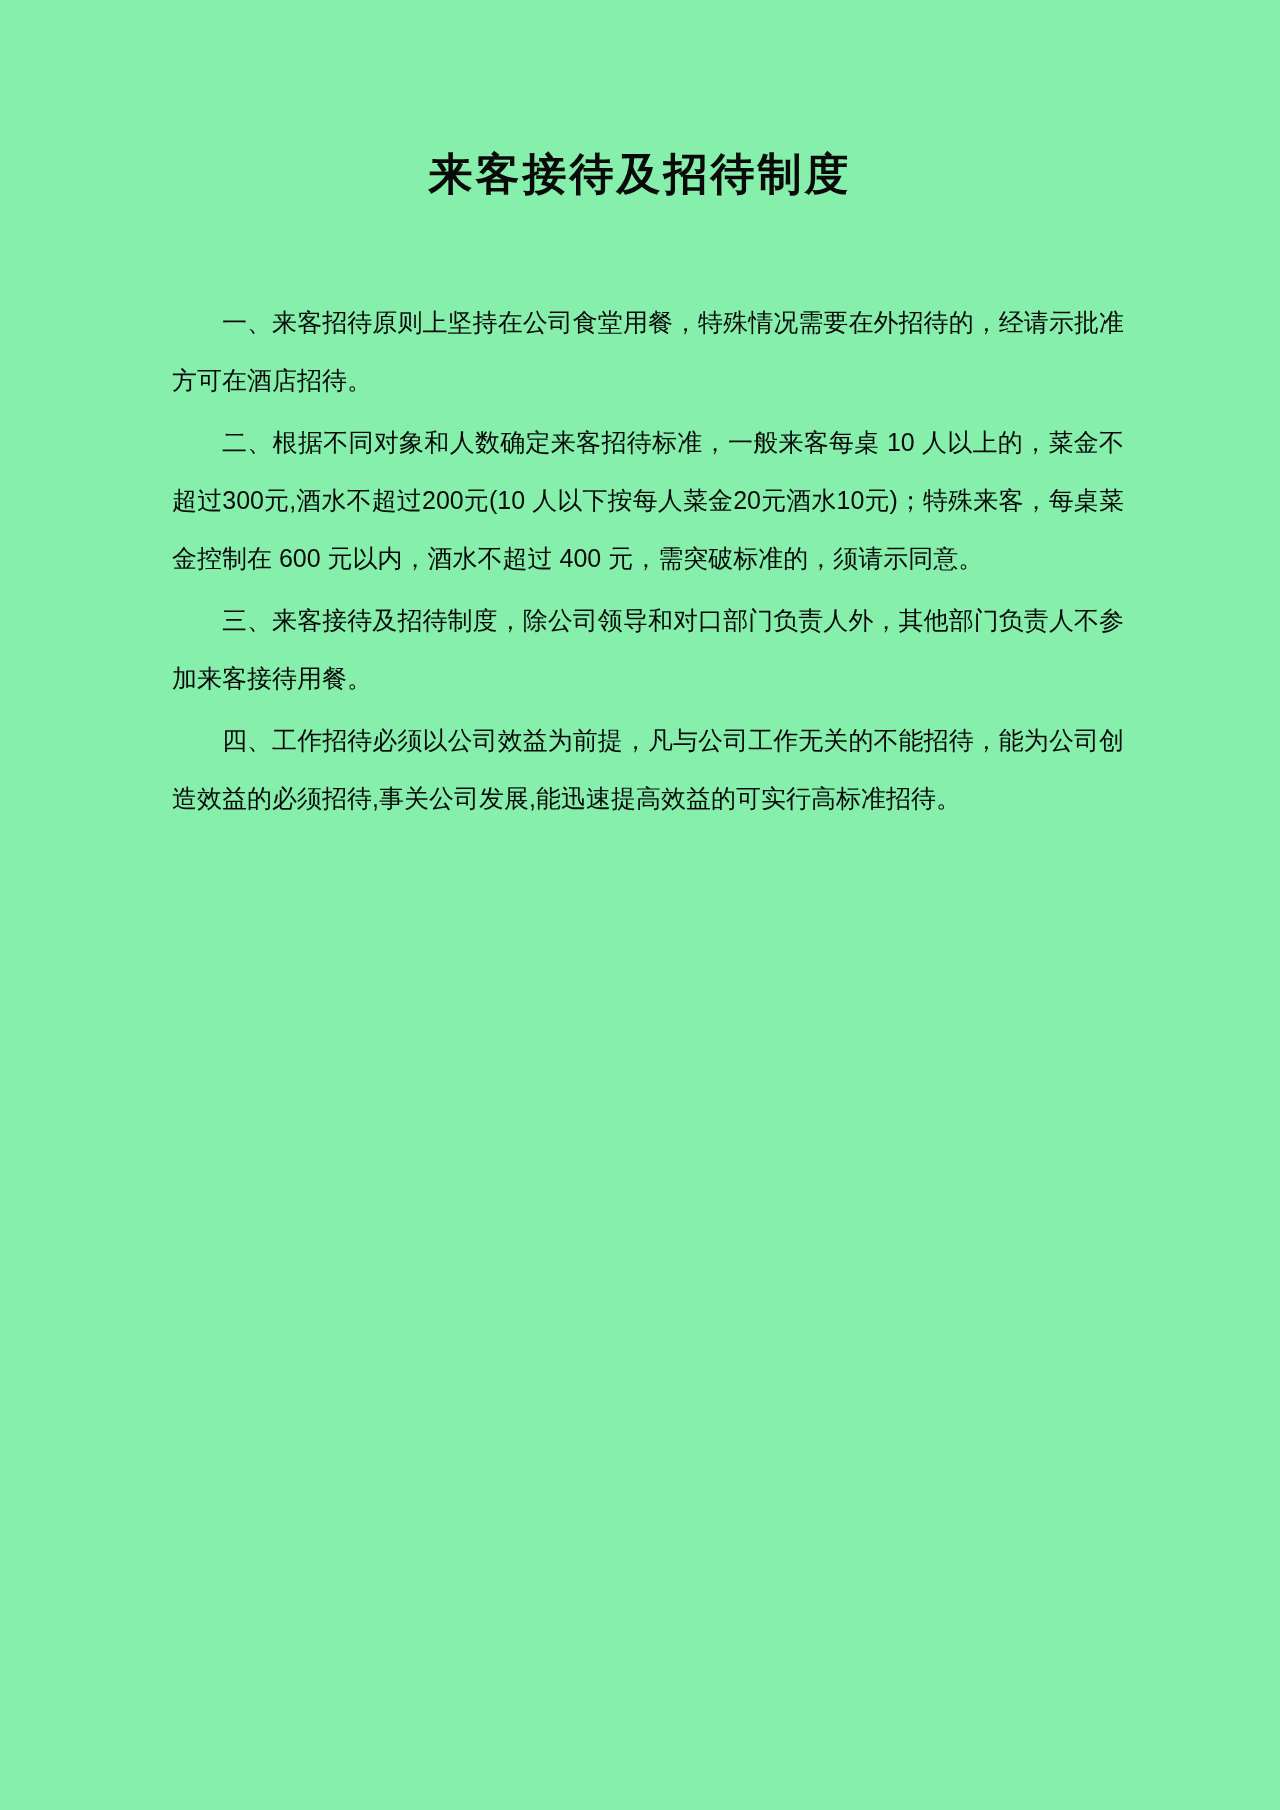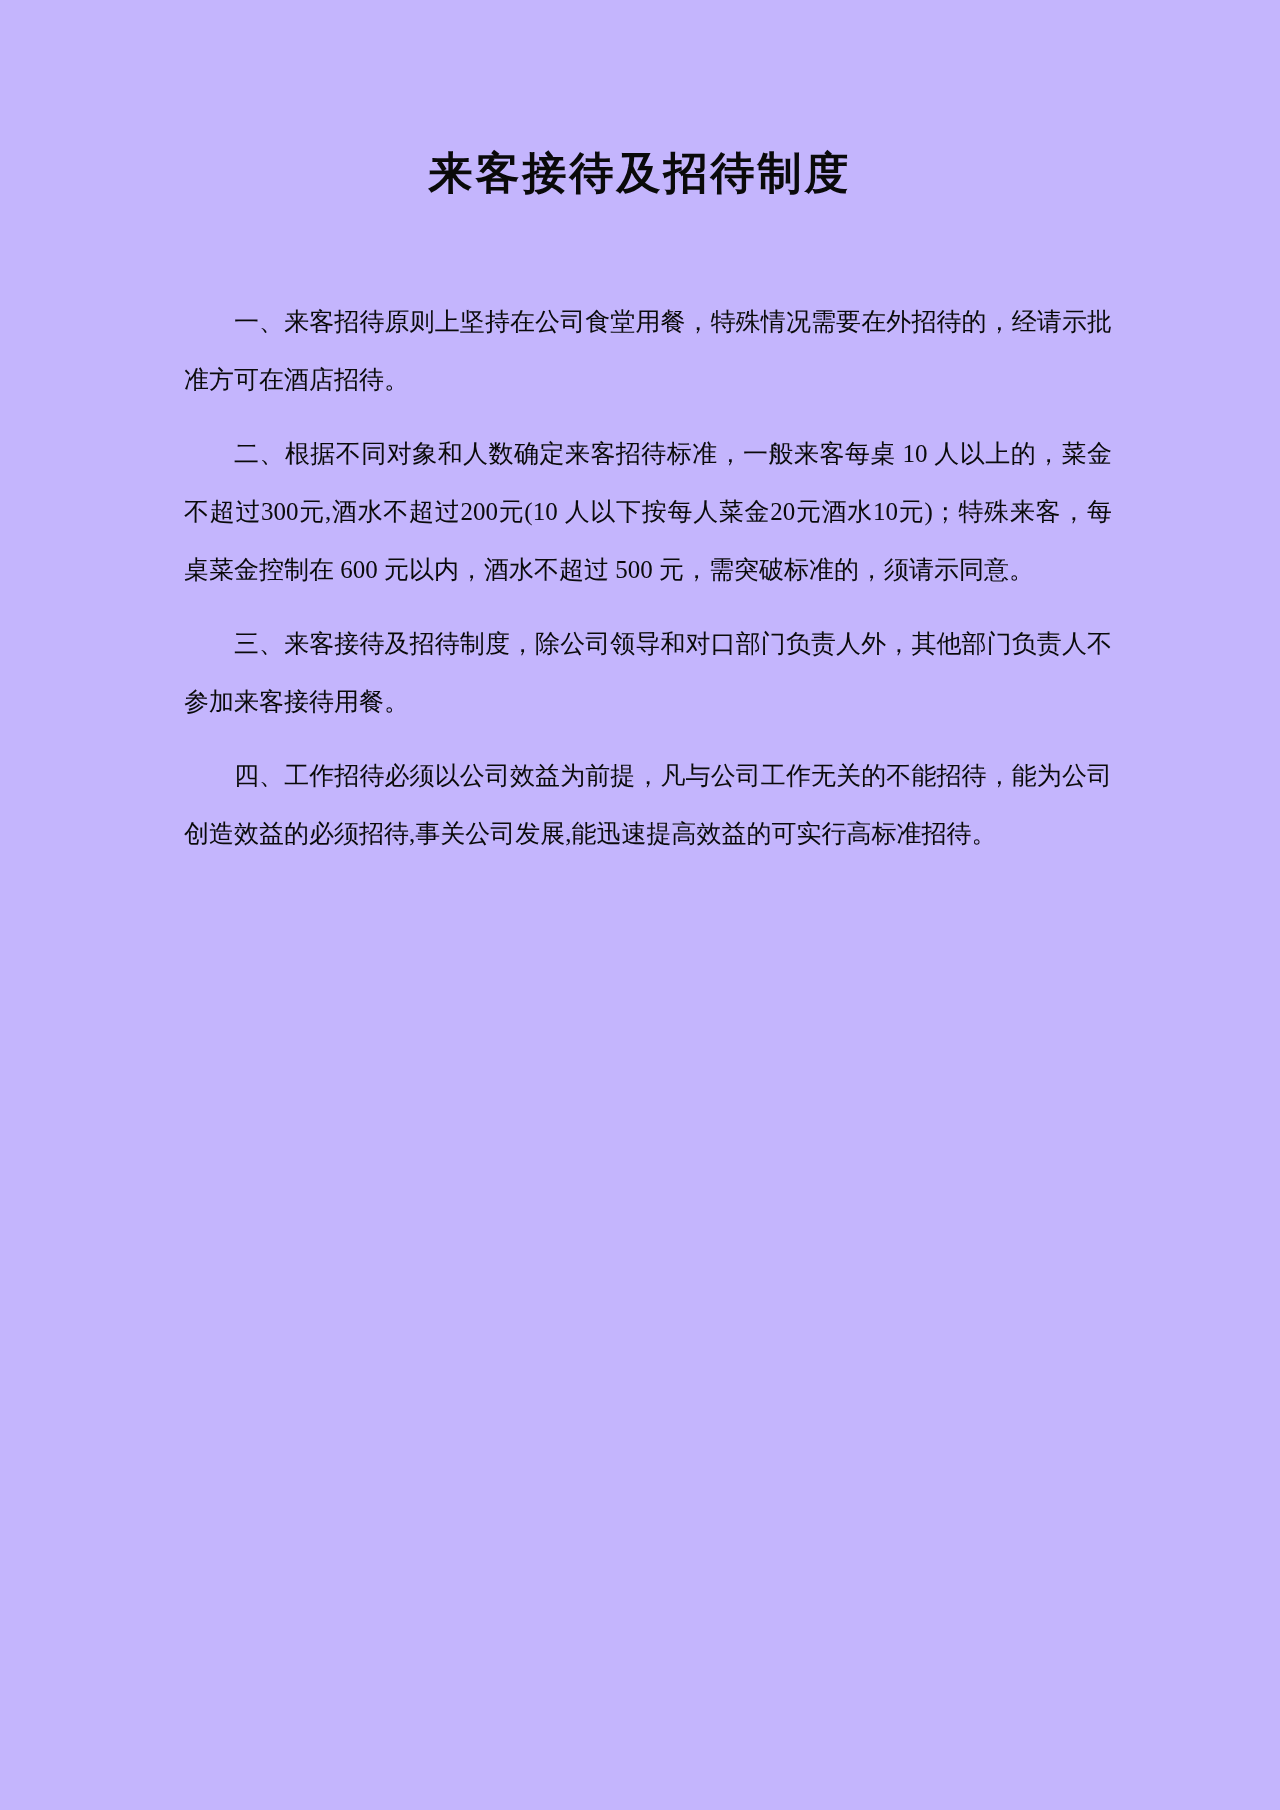--- a/index.html
+++ b/index.html
@@ -4,52 +4,52 @@
 <style>
   html, body {
     margin: 0;
     padding: 0;
     background: #ffffff;
   }
   .page {
     position: relative;
     width: 1280px;
     height: 1810px;
-    background: #c4b5fd;
+    background: #86efac;
     color: #0a0a0a;
-    font-family: Liberation Serif, serif;
+    font-family: Liberation Sans, sans-serif;
     box-sizing: border-box;
     overflow: hidden;
   }
   .doc-title {
     margin: 0;
     padding-top: 148px;
     text-align: center;
     font-size: 44px;
     font-weight: bold;
     letter-spacing: 3px;
     line-height: 1.2;
   }
   .doc-body {
     margin: 92px 152px 0 168px;
     font-size: 25px;
     line-height: 58px;
     text-align: justify;
     text-justify: inter-ideograph;
   }
   .doc-body p {
-    margin: 16px;
+    margin: 4px;
     text-indent: 2em;
   }
 </style>
 </head>
 <body>
 
 <div class="page">
   <h1 class="doc-title">来客接待及招待制度</h1>
 
   <div class="doc-body">
     <p>一、来客招待原则上坚持在公司食堂用餐，特殊情况需要在外招待的，经请示批准方可在酒店招待。</p>
-    <p>二、根据不同对象和人数确定来客招待标准，一般来客每桌 10 人以上的，菜金不超过300元,酒水不超过200元(10 人以下按每人菜金20元酒水10元)；特殊来客，每桌菜金控制在 600 元以内，酒水不超过 500 元，需突破标准的，须请示同意。</p>
+    <p>二、根据不同对象和人数确定来客招待标准，一般来客每桌 10 人以上的，菜金不超过300元,酒水不超过200元(10 人以下按每人菜金20元酒水10元)；特殊来客，每桌菜金控制在 600 元以内，酒水不超过 400 元，需突破标准的，须请示同意。</p>
     <p>三、来客接待及招待制度，除公司领导和对口部门负责人外，其他部门负责人不参加来客接待用餐。</p>
     <p>四、工作招待必须以公司效益为前提，凡与公司工作无关的不能招待，能为公司创造效益的必须招待,事关公司发展,能迅速提高效益的可实行高标准招待。</p>
   </div>
 </div>
 
 </body></html>

